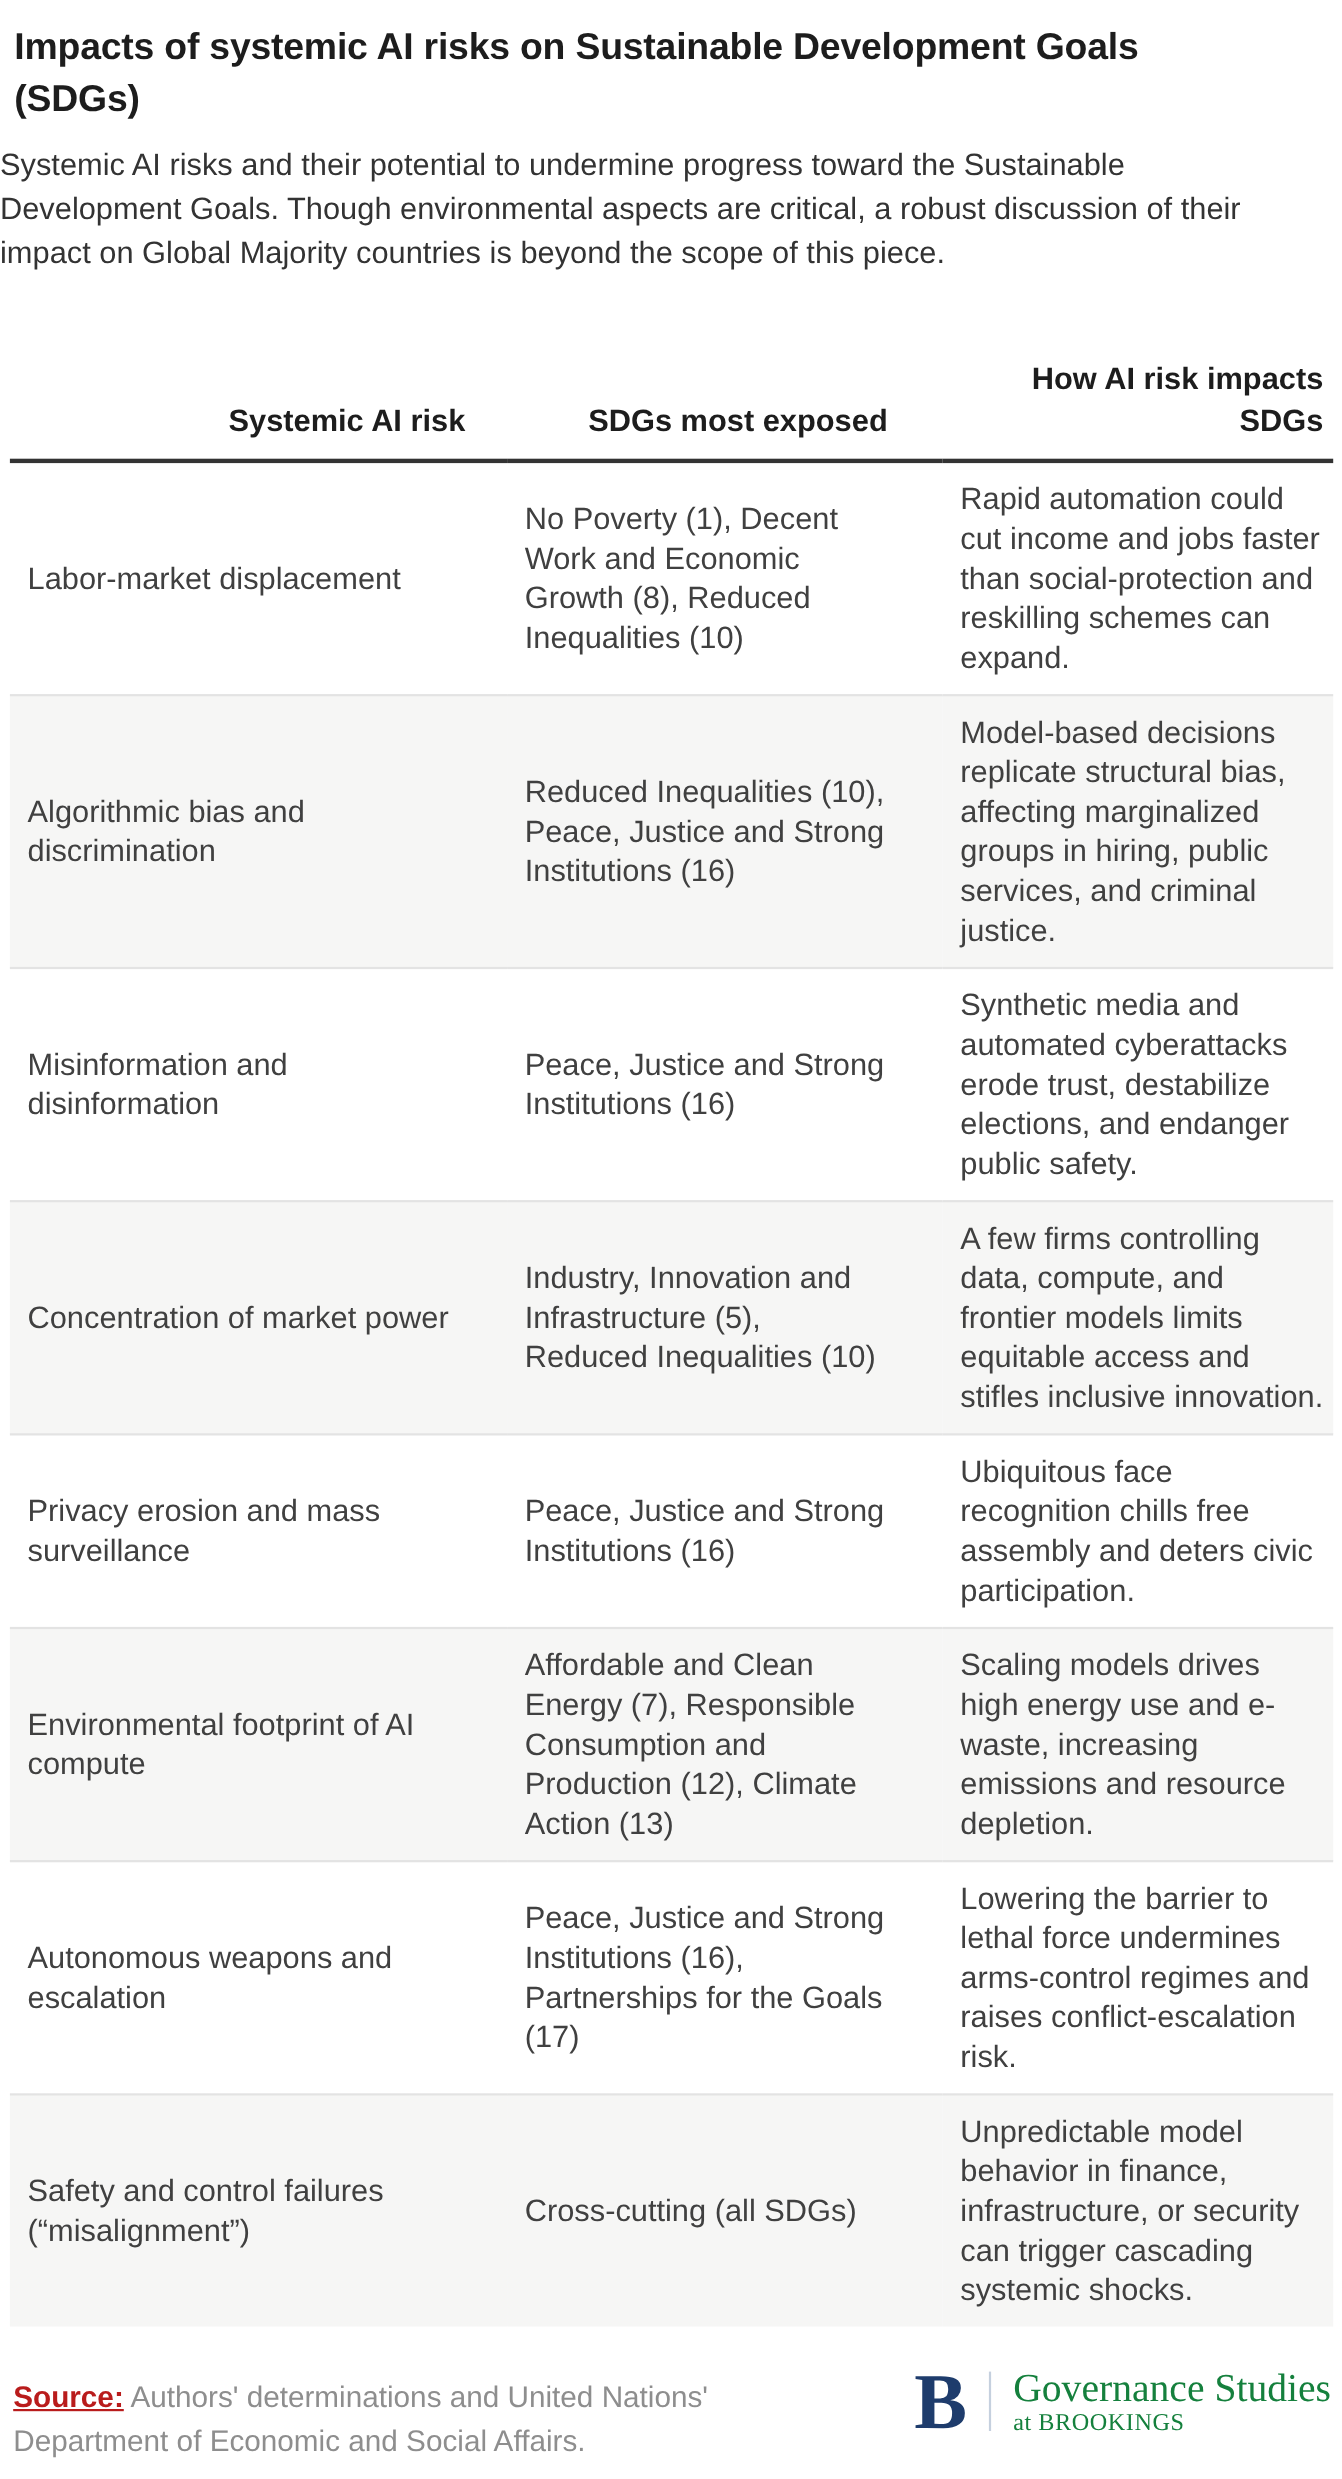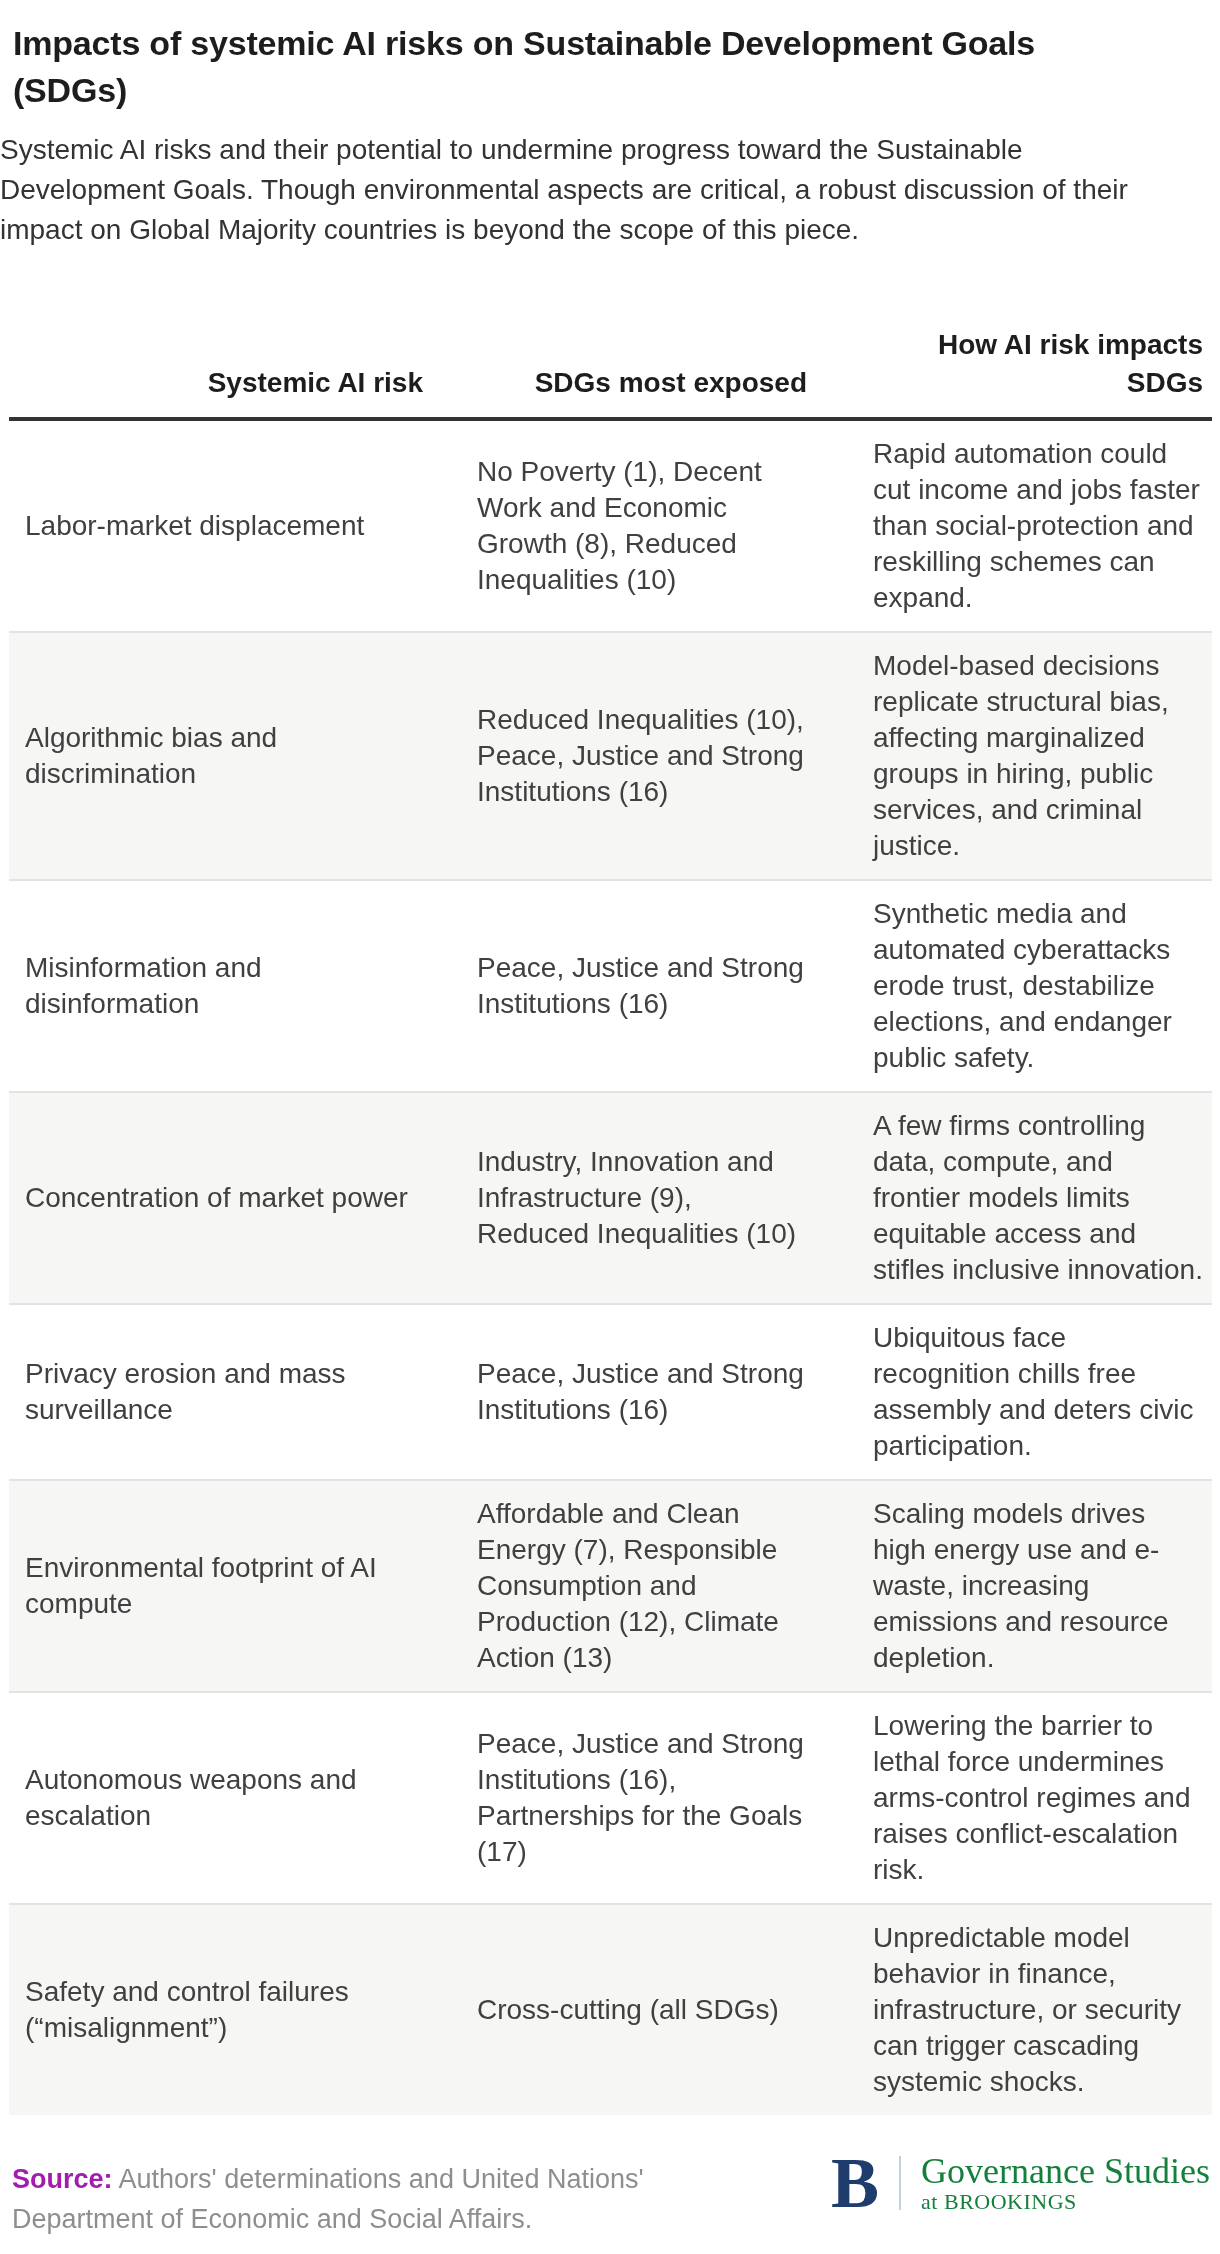--- a/index.html
+++ b/index.html
@@ -73,21 +73,21 @@
     justify-content: space-between;
     align-items: flex-start;
   }
   .source {
     max-width: 720px;
     font-size: 27px;
     line-height: 40px;
     color: #8e8e8e;
     margin-top: 8px;
   }
-  .source b { color: #a21caf; font-weight: 700; }
+  .source b { color: #b91c1c; font-weight: 700; text-decoration: underline; }
 
   .logo {
     display: flex;
     align-items: center;
     margin-top: 2px;
   }
   .logo-b {
     font-family: "Liberation Serif", "DejaVu Serif", serif;
     font-weight: 700;
     font-size: 72px;
@@ -152,21 +152,21 @@
     </tr>
 
     <tr>
       <td class="d1">Misinformation and disinformation</td>
       <td class="d2">Peace, Justice and Strong Institutions (16)</td>
       <td class="d3">Synthetic media and automated cyberattacks erode trust, destabilize elections, and endanger public safety.</td>
     </tr>
 
     <tr class="alt">
       <td class="d1">Concentration of market power</td>
-      <td class="d2">Industry, Innovation and Infrastructure (9), Reduced Inequalities (10)</td>
+      <td class="d2">Industry, Innovation and Infrastructure (5), Reduced Inequalities (10)</td>
       <td class="d3">A few firms controlling data, compute, and frontier models limits equitable access and stifles inclusive innovation.</td>
     </tr>
 
     <tr>
       <td class="d1">Privacy erosion and mass surveillance</td>
       <td class="d2">Peace, Justice and Strong Institutions (16)</td>
       <td class="d3">Ubiquitous face recognition chills free assembly and deters civic participation.</td>
     </tr>
 
     <tr class="alt">

